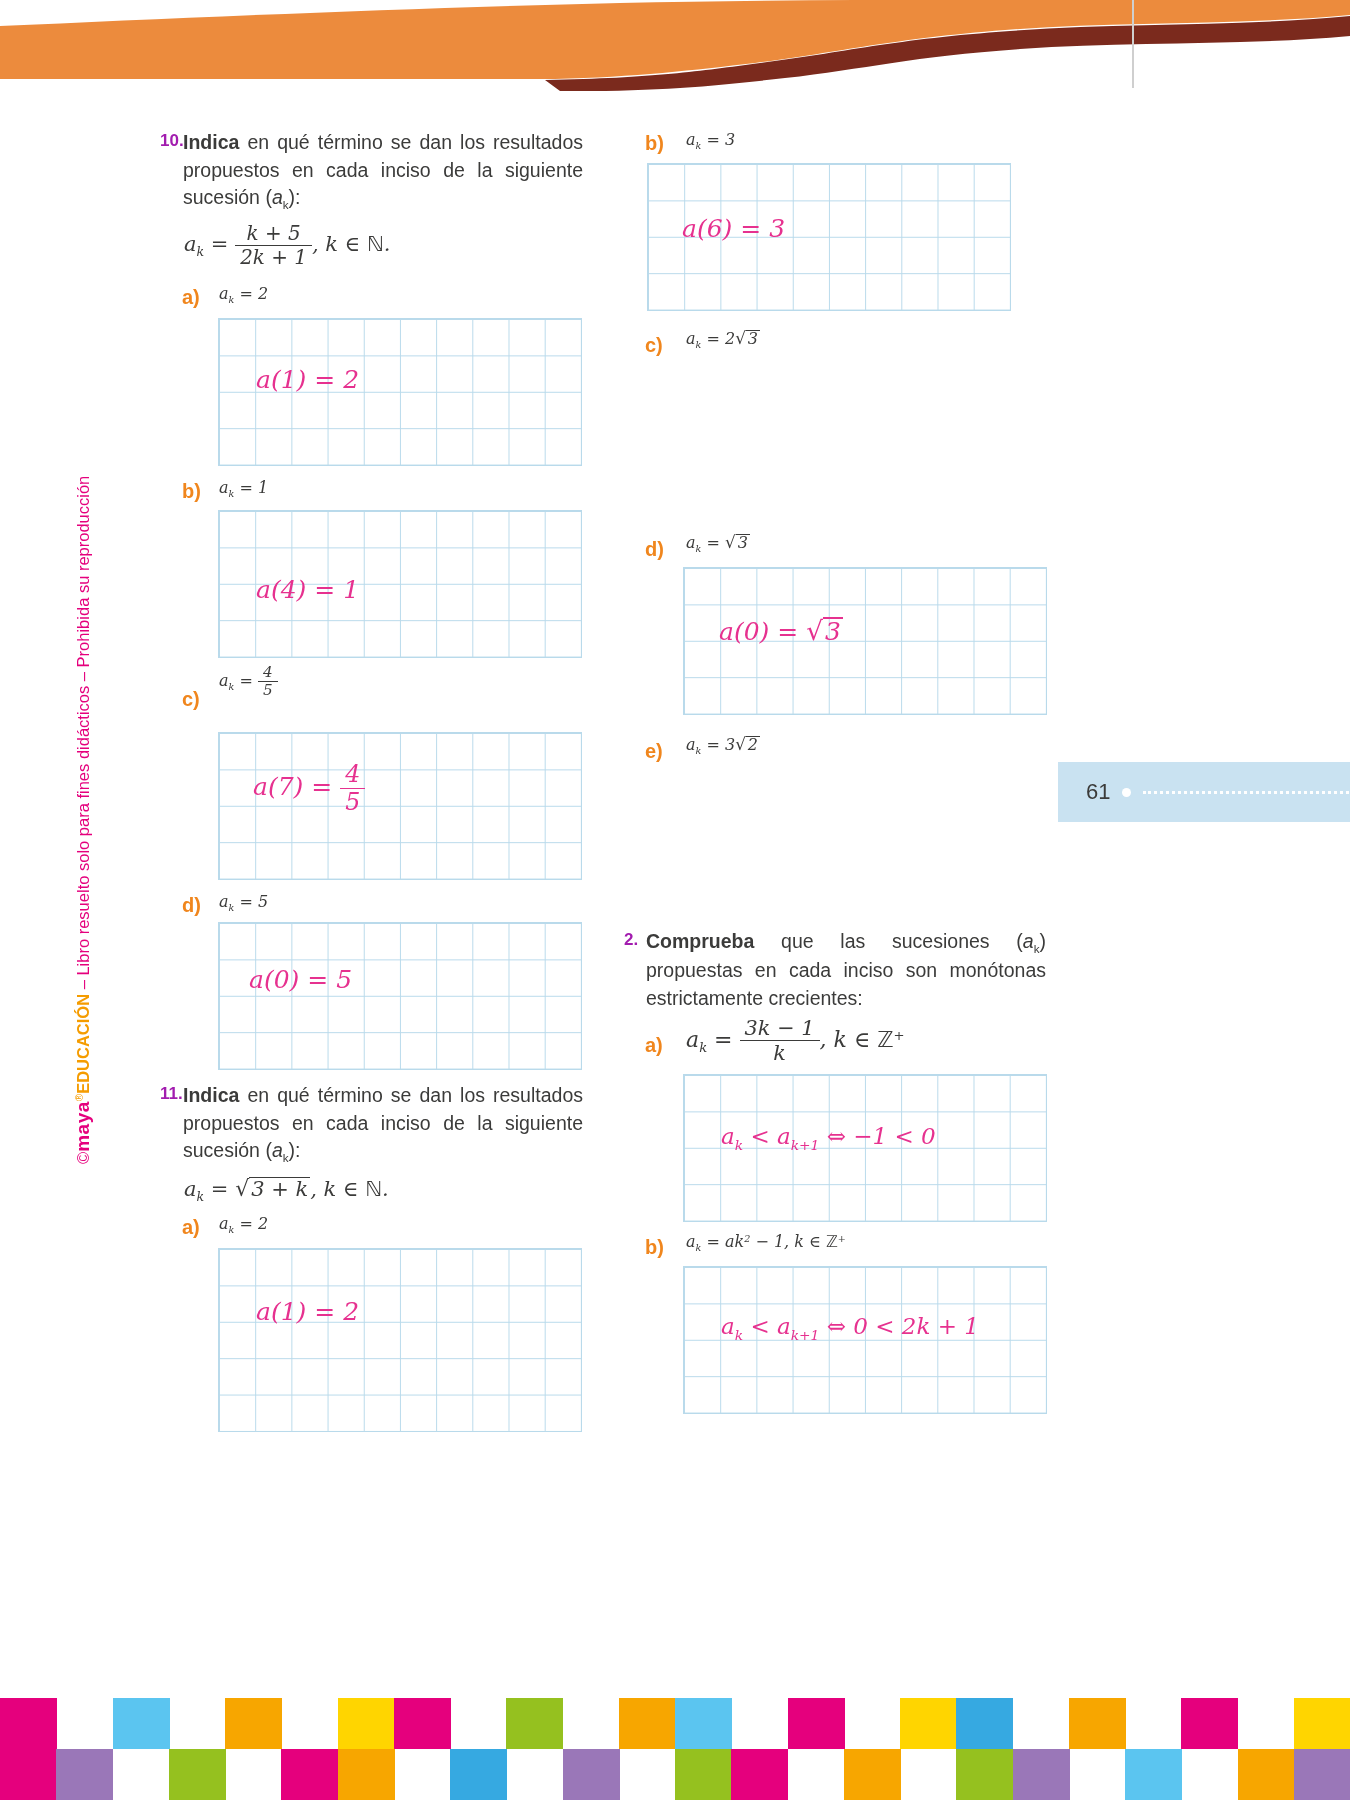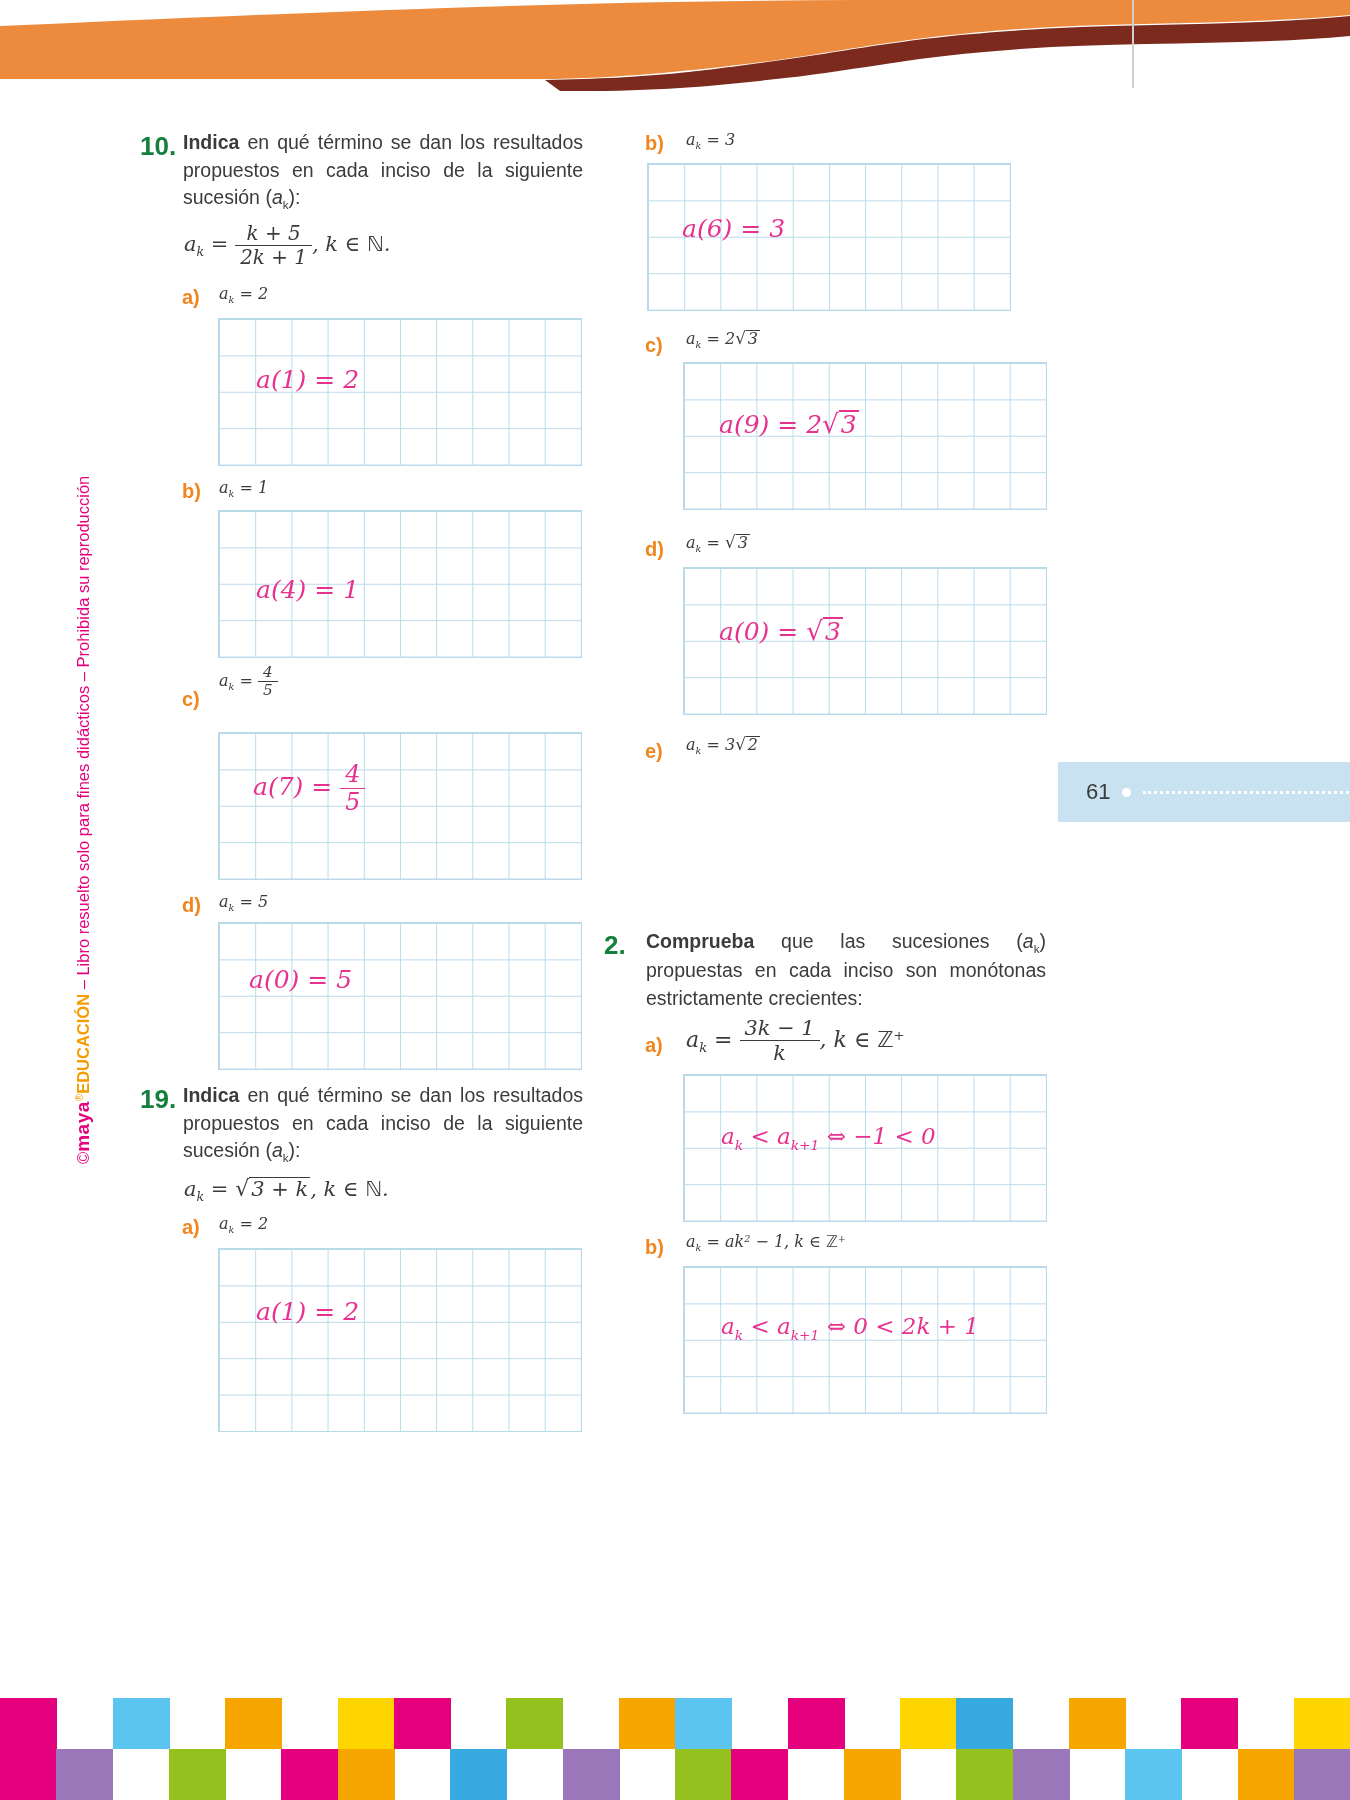--- a/index.html
+++ b/index.html
@@ -1,21 +1,21 @@
 <!DOCTYPE html>
 <html><head>
 <meta charset="utf-8">
 <style>
   html,body{margin:0;padding:0;background:#fff;}
   .page{position:relative;width:1350px;height:1800px;background:#ffffff;overflow:hidden;
         font-family:"Liberation Sans",sans-serif;color:#3b3b3a;}
   .banner{position:absolute;left:0;top:0;}
   .trim-line{position:absolute;left:1132px;top:0;width:2px;height:88px;background:#cfcfcf;}
 
-  .ex-num{position:absolute;font-weight:bold;font-size:26px;color:#15803d;}
+  .ex-num{position:absolute;font-weight:bold;font-size:17px;color:#a21caf;margin-left:20px;}
   .intro{position:absolute;margin:0;font-size:19.5px;line-height:1.42;text-align:justify;color:#3b3b3a;}
   .intro b{font-weight:bold;}
   .item-label{position:absolute;font-weight:bold;font-size:20px;color:#f0861d;}
 
   .math{font-family:"DejaVu Serif","DejaVu Sans",serif;font-style:italic;color:#3b3b3a;}
   .prompt{position:absolute;font-size:16px;white-space:nowrap;}
   .formula{position:absolute;font-size:21px;white-space:nowrap;}
   sub,sup{font-size:60%;}
   sub{vertical-align:-0.4em;}
   sup{vertical-align:0.55em;}
@@ -101,41 +101,38 @@
         </span>
     </span>
   </div>
 
   <div class="item-label" style="left:182px;top:894px">d)</div>
   <div class="prompt math" style="left:219px;top:892px">a<sub>k</sub> = 5</div>
   <div class="grid" style="left:218px;top:922px;width:362px;height:146px">
     <span class="answer math" style="left:30px;top:42px">a(0) = 5</span>
   </div>
 
-  <div class="ex-num" style="left:140px;top:1084px">19.</div>
+  <div class="ex-num" style="left:140px;top:1084px">11.</div>
   <p class="intro" style="left:183px;top:1082px;width:400px"><b>Indica</b><span> en qué término se dan los resultados propuestos en cada inciso de la siguiente sucesión (<i>a</i><sub>k</sub>):</span></p>
   <div class="formula math" style="left:184px;top:1176px">a<sub>k</sub> = <span class="rad">√</span><span class="radbar">3 + k</span>, k ∈ ℕ.</div>
 
   <div class="item-label" style="left:182px;top:1216px">a)</div>
   <div class="prompt math" style="left:219px;top:1214px">a<sub>k</sub> = 2</div>
   <div class="grid" style="left:218px;top:1248px;width:362px;height:182px">
     <span class="answer math" style="left:37px;top:48px">a(1) = 2</span>
   </div>
 
   <div class="item-label" style="left:645px;top:132px">b)</div>
   <div class="prompt math" style="left:686px;top:130px">a<sub>k</sub> = 3</div>
   <div class="grid" style="left:647px;top:163px;width:362px;height:146px">
     <span class="answer math" style="left:34px;top:50px">a(6) = 3</span>
   </div>
 
   <div class="item-label" style="left:645px;top:334px">c)</div>
   <div class="prompt math" style="left:686px;top:328px">a<sub>k</sub> = 2<span class="rad">√</span><span class="radbar">3</span></div>
-  <div class="grid" style="left:683px;top:362px;width:362px;height:146px">
-    <span class="answer math" style="left:35px;top:46px">a(9) = 2<span class="rad">√</span><span class="radbar">3</span></span>
-  </div>
 
   <div class="item-label" style="left:645px;top:538px">d)</div>
   <div class="prompt math" style="left:686px;top:532px">a<sub>k</sub> = <span class="rad">√</span><span class="radbar">3</span></div>
   <div class="grid" style="left:683px;top:567px;width:362px;height:146px">
     <span class="answer math" style="left:35px;top:48px">a(0) = <span class="rad">√</span><span class="radbar">3</span></span>
   </div>
 
   <div class="item-label" style="left:645px;top:740px">e)</div>
   <div class="prompt math" style="left:686px;top:734px">a<sub>k</sub> = 3<span class="rad">√</span><span class="radbar">2</span></div>
 

